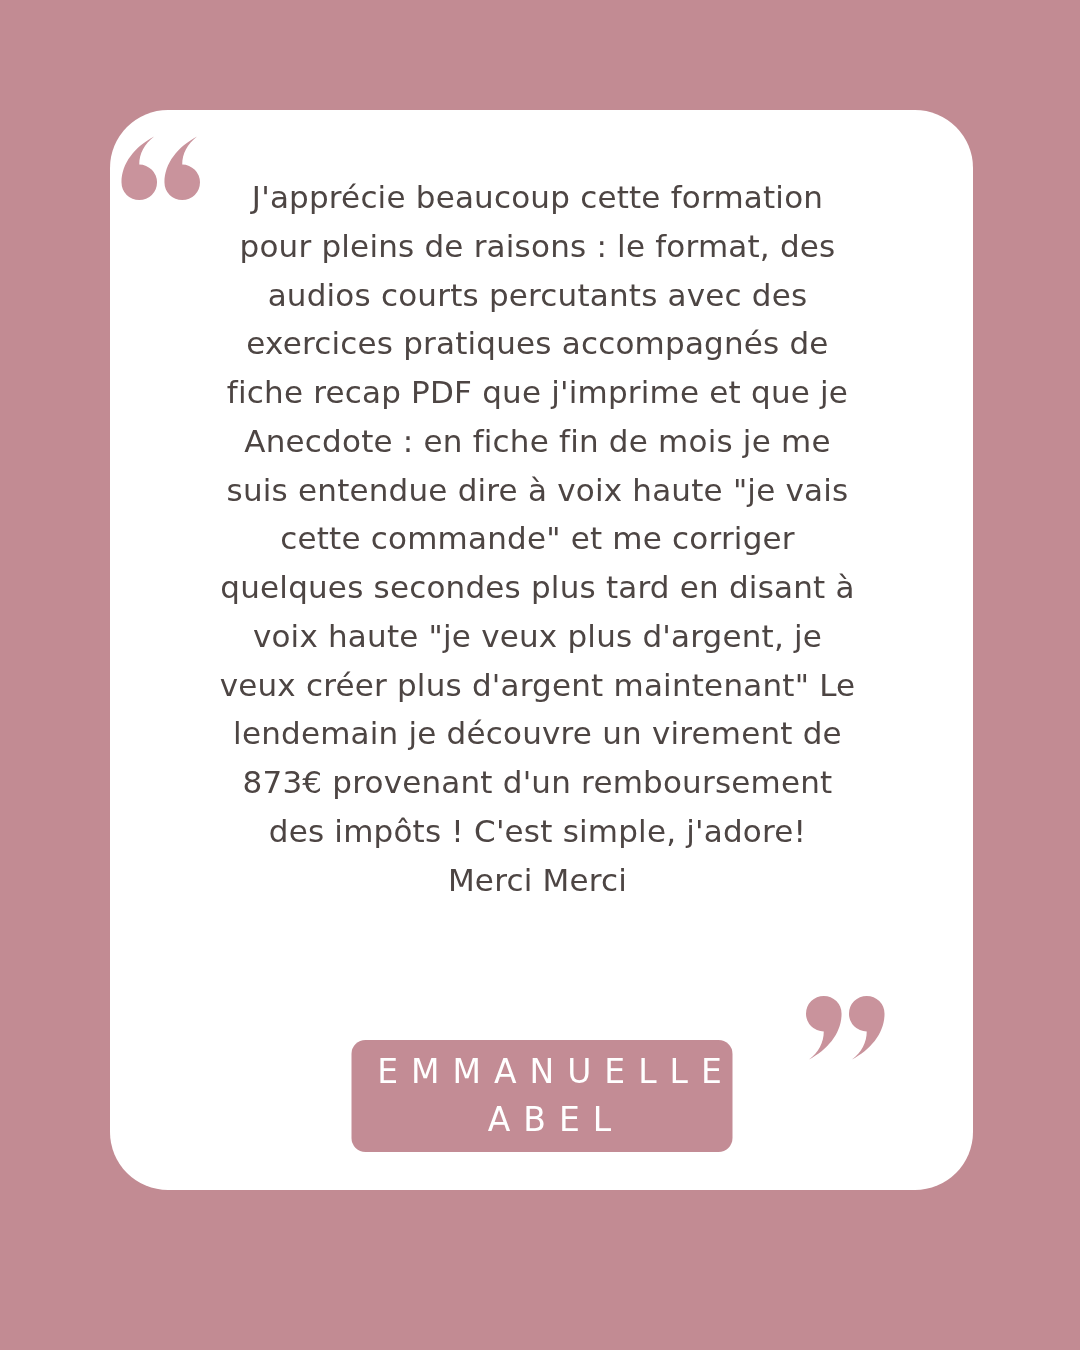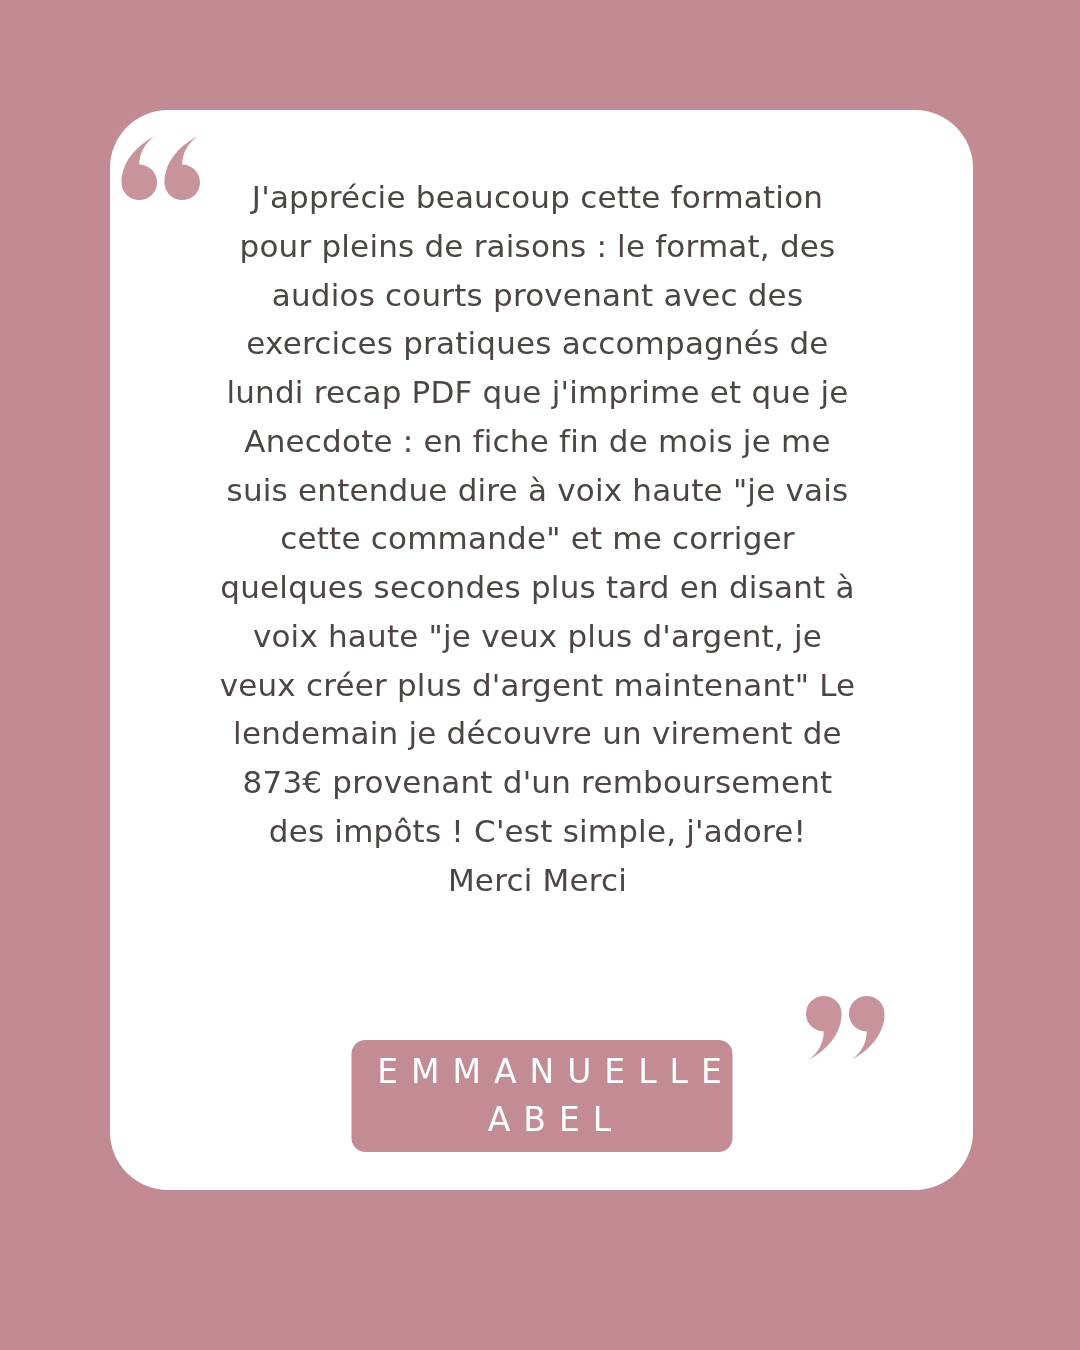--- a/index.html
+++ b/index.html
@@ -93,23 +93,23 @@
   <div class="quote-icon open">
     <svg viewBox="0 0 108 88" xmlns="http://www.w3.org/2000/svg" fill="currentColor" aria-hidden="true">
       <path d="M46 0 C 20 14, 2 36, 2 62 A 24 24 0 1 0 26 38 C 26 23, 33 10, 46 0 Z"></path>
       <path d="M104 0 C 78 14, 60 36, 60 62 A 24 24 0 1 0 84 38 C 84 23, 91 10, 104 0 Z"></path>
     </svg>
   </div>
 
   <div class="quote-text">
       <div class="quote-line">J'apprécie beaucoup cette formation</div>
       <div class="quote-line">pour pleins de raisons : le format, des</div>
-      <div class="quote-line">audios courts provenant avec des</div>
+      <div class="quote-line">audios courts percutants avec des</div>
       <div class="quote-line">exercices pratiques accompagnés de</div>
-      <div class="quote-line">lundi recap PDF que j'imprime et que je</div>
+      <div class="quote-line">fiche recap PDF que j'imprime et que je</div>
       <div class="quote-line">Anecdote : en fiche fin de mois je me</div>
       <div class="quote-line">suis entendue dire à voix haute "je vais</div>
       <div class="quote-line">cette commande" et me corriger</div>
       <div class="quote-line">quelques secondes plus tard en disant à</div>
       <div class="quote-line">voix haute "je veux plus d'argent, je</div>
       <div class="quote-line">veux créer plus d'argent maintenant" Le</div>
       <div class="quote-line">lendemain je découvre un virement de</div>
       <div class="quote-line">873€ provenant d'un remboursement</div>
       <div class="quote-line">des impôts ! C'est simple, j'adore!</div>
       <div class="quote-line">Merci Merci</div>

